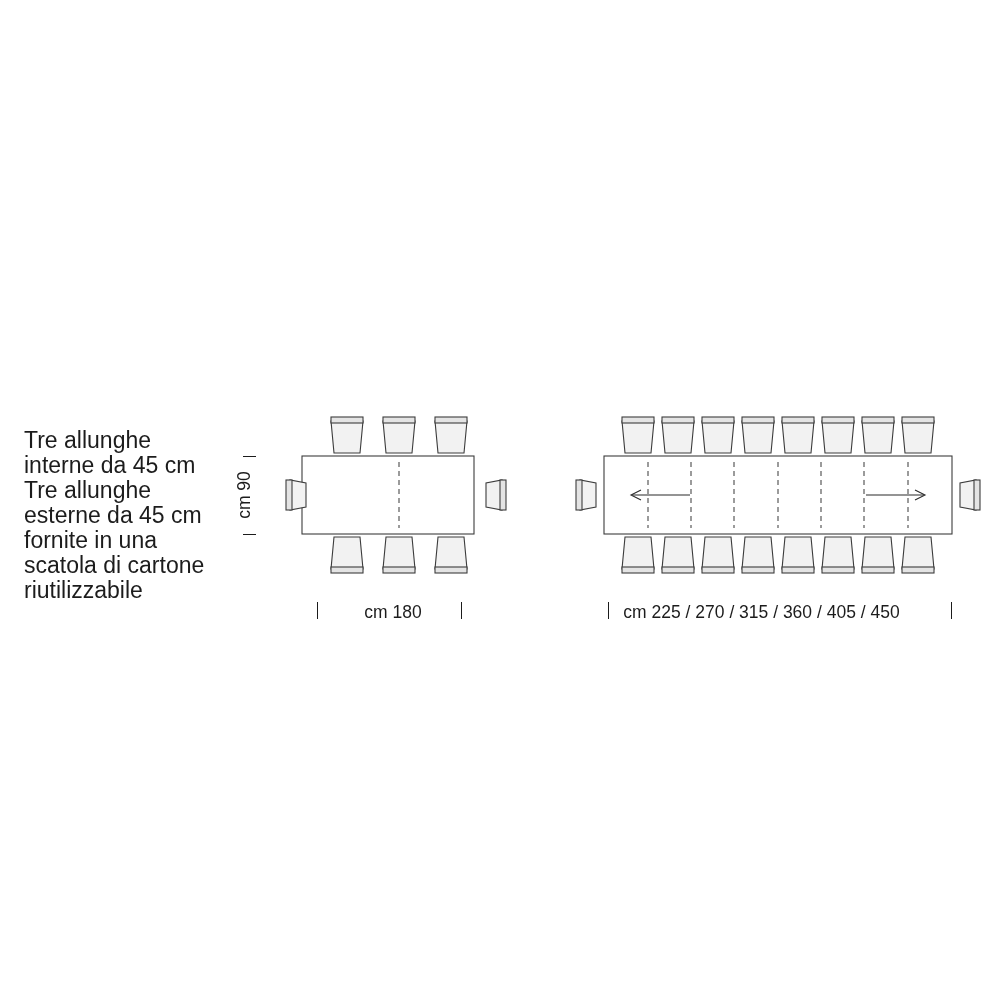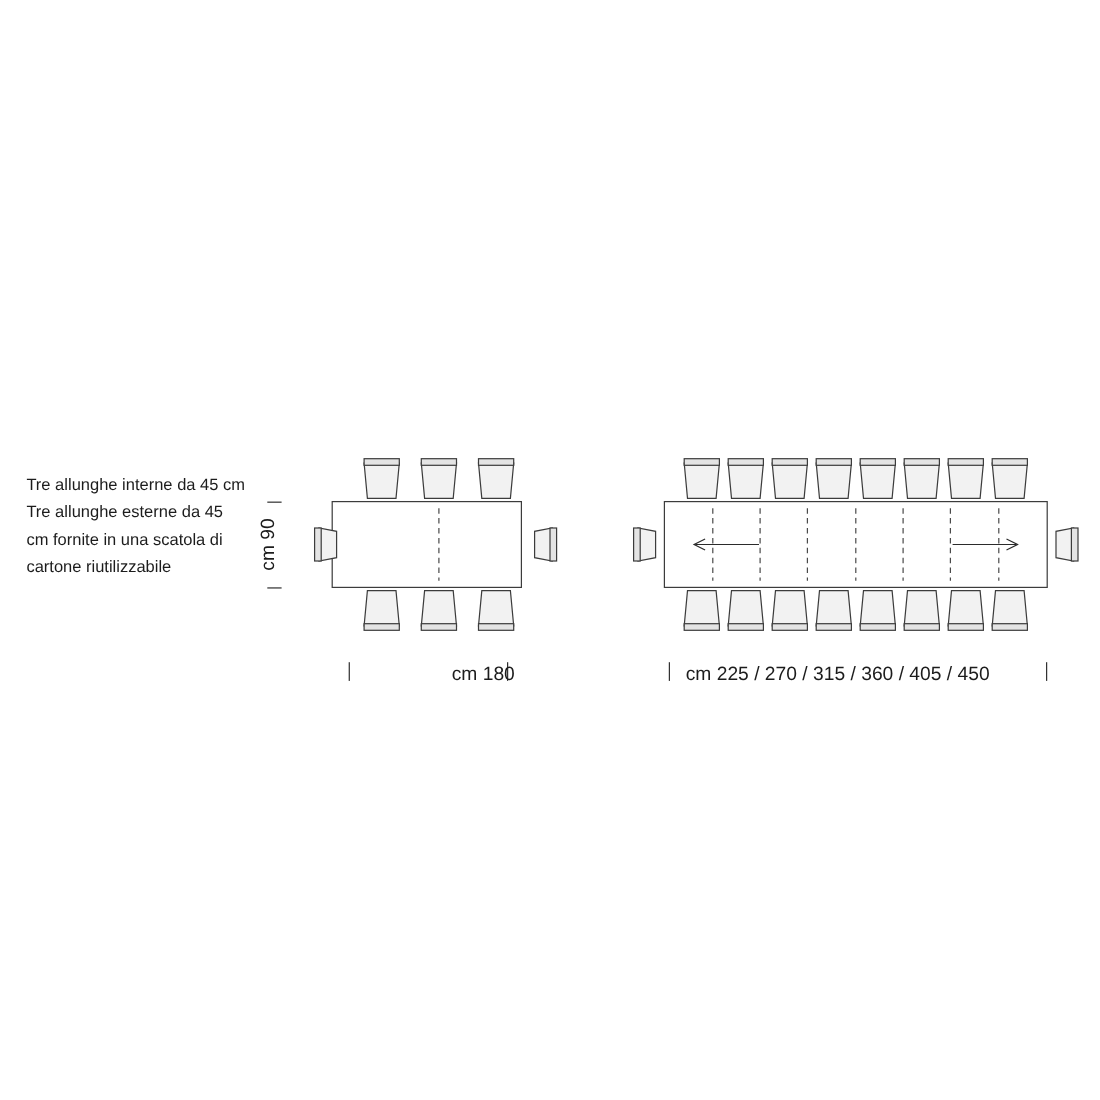--- a/index.html
+++ b/index.html
@@ -23,21 +23,21 @@
     width: 1000px;
     height: 1000px;
   }
 
   
   .desc {
     position: absolute;
     left: 24px;
     top: 428px;
     width: 200px;
-    font-size: 15px;
+    font-size: 23px;
     line-height: 25px;
     color: #1c1c1c;
     white-space: pre-line;
   }
 
   
   .dim-label {
     position: absolute;
     font-size: 17.5px;
     color: #1c1c1c;
@@ -57,21 +57,21 @@
     top: 50%;
     transform: translate(-50%, -50%) rotate(-90deg);
     white-space: nowrap;
     font-size: 17.5px;
   }
 
   #dim-width-left {
     left: 318px;
     top: 602px;
     width: 150px;
-    text-align: right;
+    text-align: center;
   }
 
   #dim-width-right {
     left: 608px;
     top: 602px;
     width: 307px;
     text-align: center;
   }
 
   

